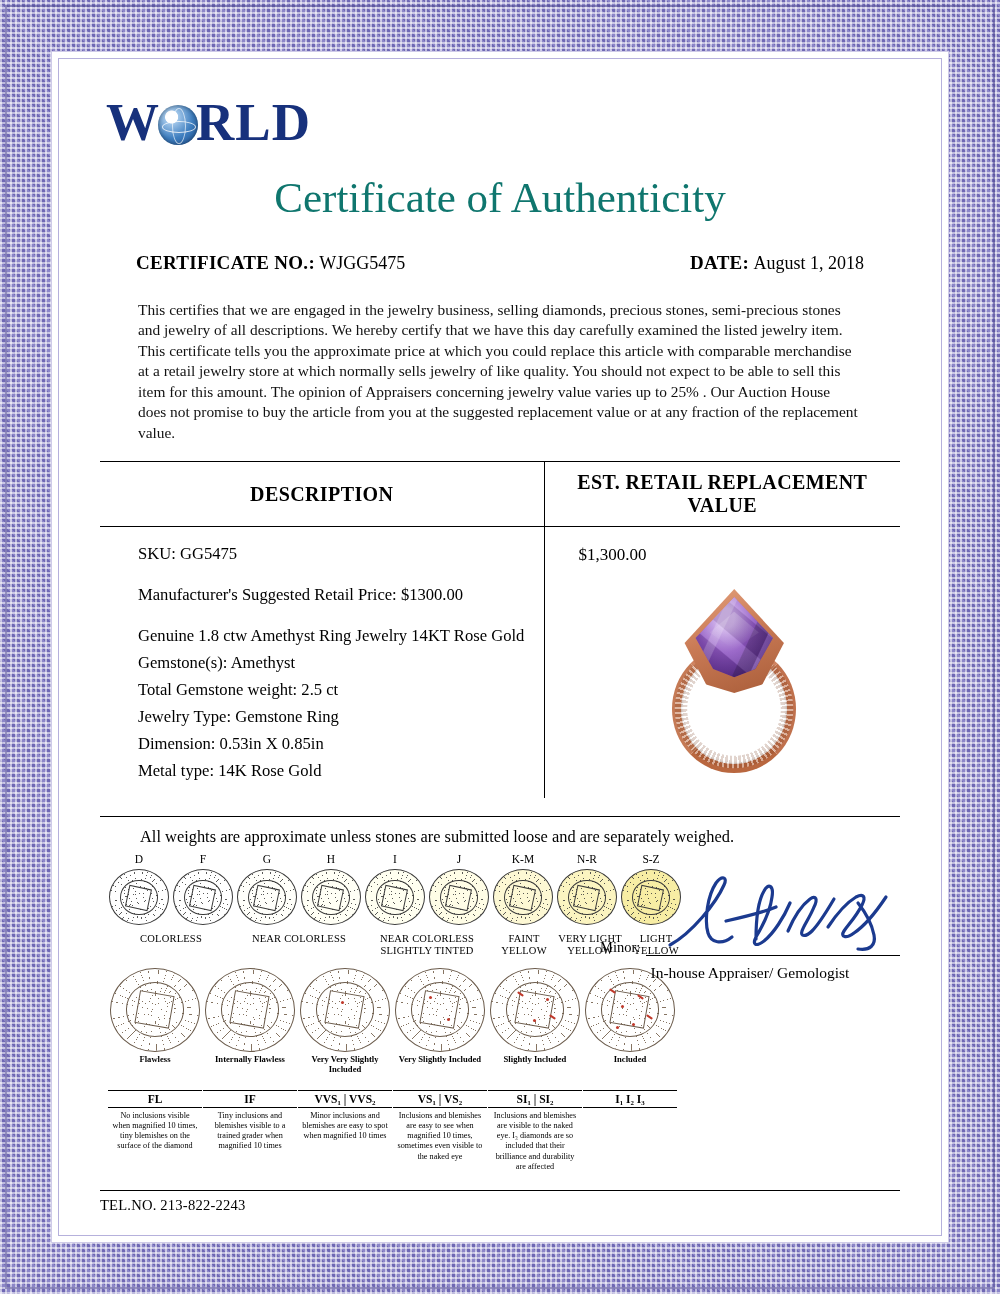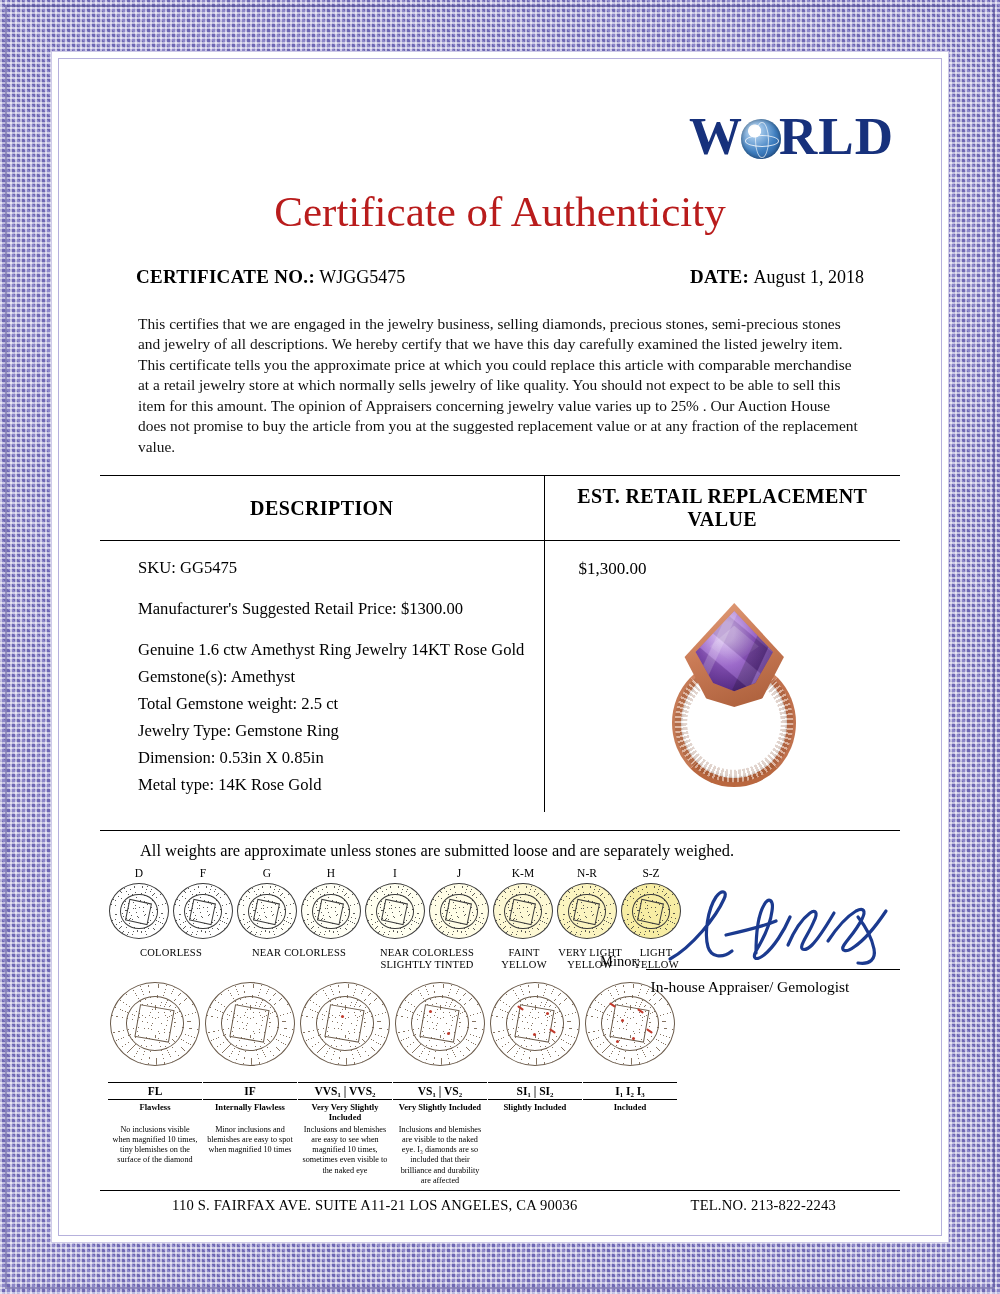--- a/index.html
+++ b/index.html
@@ -59,21 +59,21 @@
   .c-bl{ left:74px; bottom:74px; }
   .c-br{ right:74px; bottom:74px; }
 
   
   .content {
     position: absolute;
     left: 100px; top: 86px;
     width: 800px; height: 1122px;
   }
 
-  .logo-wrap { text-align: right; margin-top: 22px; }
+  .logo-wrap { text-align: left; margin-top: 8px; }
   .logo {
     display:inline-block;
     position: relative;
     padding: 2px 6px 0 6px;
   }
   .logo-world {
     font-family: "Liberation Serif", serif;
     font-weight: bold;
     font-size: 53px;
     letter-spacing: 1px;
@@ -113,21 +113,21 @@
     color: #17317c;
     margin-top: -4px;
     border-top: 2px solid #17317c;
     border-bottom: 2px solid #17317c;
     padding: 1px 0 1px 0;
   }
 
   .cert-title {
     text-align: center;
     font-size: 43px;
-    color: #b91c1c;
+    color: #0f766e;
     margin-top: 24px;
     font-family: "Liberation Serif", serif;
   }
 
   .meta-row {
     display: flex;
     justify-content: space-between;
     margin-top: 30px;
     padding: 0 36px 0 36px;
     font-size: 17px;
@@ -395,21 +395,21 @@
         <tr>
           <th>DESCRIPTION</th>
           <th class="col-sep">EST. RETAIL REPLACEMENT VALUE</th>
         </tr>
       </thead>
       <tbody>
         <tr>
           <td>
             <div class="desc-spaced">SKU: GG5475</div>
             <div class="desc-spaced">Manufacturer's Suggested Retail Price: $1300.00</div>
-            <div class="desc-line">Genuine 1.6 ctw Amethyst Ring Jewelry 14KT Rose Gold</div>
+            <div class="desc-line">Genuine 1.8 ctw Amethyst Ring Jewelry 14KT Rose Gold</div>
             <div class="desc-line">Gemstone(s): Amethyst</div>
             <div class="desc-line">Total Gemstone weight: 2.5 ct</div>
             <div class="desc-line">Jewelry Type: Gemstone Ring</div>
             <div class="desc-line">Dimension: 0.53in X 0.85in</div>
             <div class="desc-line">Metal type: 14K Rose Gold</div>
           </td>
           <td class="col-sep value-cell">
             <div style="font-size:17px">$1,300.00</div>
             <div class="ring-wrap">
               <div class="ring">
@@ -571,40 +571,41 @@
           <span class="incl l" style="left:26%;top:26%"></span>
               <span class="incl" style="left:40%;top:44%"></span>
               <span class="incl l" style="left:58%;top:34%"></span>
               <span class="incl" style="left:52%;top:66%"></span>
               <span class="incl l" style="left:68%;top:58%"></span>
               <span class="incl" style="left:34%;top:70%"></span>
             </div>
           </div>
       </div>
 
+      <div class="clarity-grid" style="margin-top:0">
+        <div class="clarity-sub">Flawless</div>
+        <div class="clarity-sub">Internally Flawless</div>
+        <div class="clarity-sub">Very Very Slightly Included</div>
+        <div class="clarity-sub">Very Slightly Included</div>
+        <div class="clarity-sub">Slightly Included</div>
+        <div class="clarity-sub">Included</div>
+      </div>
+
       <div class="clarity-grid" style="row-gap:0">
         <div class="clarity-head">FL</div>
         <div class="clarity-head">IF</div>
         <div class="clarity-head">VVS₁ | VVS₂</div>
         <div class="clarity-head">VS₁ | VS₂</div>
         <div class="clarity-head">SI₁ | SI₂</div>
         <div class="clarity-head">I₁ I₂ I₃</div>
       </div>
 
       <div class="clarity-grid" style="margin-top:0">
-        <div class="clarity-sub">Flawless</div>
-        <div class="clarity-sub">Internally Flawless</div>
-        <div class="clarity-sub">Very Very Slightly Included</div>
-        <div class="clarity-sub">Very Slightly Included</div>
-        <div class="clarity-sub">Slightly Included</div>
-        <div class="clarity-sub">Included</div>
-      </div>
-
-      <div class="clarity-grid" style="margin-top:0">
         <div class="clarity-desc">No inclusions visible when magnified 10 times, tiny blemishes on the surface of the diamond</div>
+        <div class="clarity-desc">Tiny inclusions and blemishes visible to a trained grader when magnified 10 times</div>
         <div class="clarity-desc">Minor inclusions and blemishes are easy to spot when magnified 10 times</div>
         <div class="clarity-desc">Inclusions and blemishes are easy to see when magnified 10 times, sometimes even visible to the naked eye</div>
         <div class="clarity-desc">Inclusions and blemishes are visible to the naked eye. I₃ diamonds are so included that their brilliance and durability are affected</div>
       </div>
 
       <div class="sig-area">
         <svg class="sig-svg" width="250" height="90" viewBox="0 0 250 90">
           <g fill="none" stroke="#1b3a8f" stroke-width="3.2" stroke-linecap="round" stroke-linejoin="round">
             <path d="M18,72 C40,60 64,30 72,12 C76,4 70,2 64,10 C56,22 52,46 56,60 C59,70 70,72 80,64"></path>
             <path d="M74,48 C92,44 110,40 124,34"></path>
@@ -617,18 +618,17 @@
         <div class="sig-line-row">
           <span class="sig-label">Minor:</span>
           <span class="sig-line"></span>
         </div>
         <div class="sig-caption">In-house Appraiser/ Gemologist</div>
       </div>
 
     </div>
 
     <div class="footer">
-      <div class="left">110 S. FAIRFAX AVE. SUITE A11-21 LOS ANGELES, CA 90036</div>
       <div class="right">TEL.NO.  213-822-2243</div>
     </div>
 
   </div>
 </div>
 
 </body></html>

